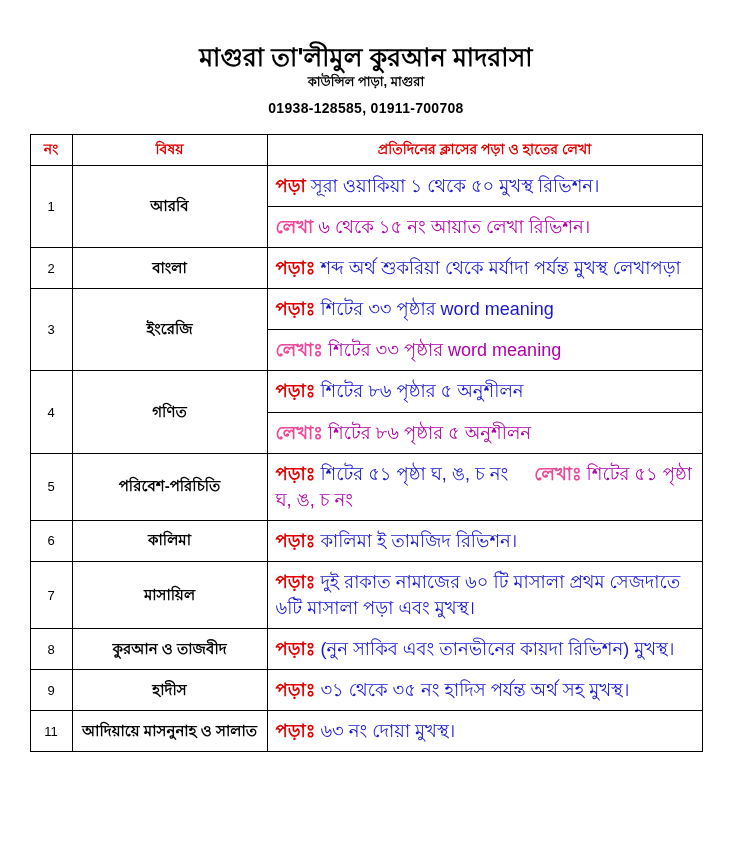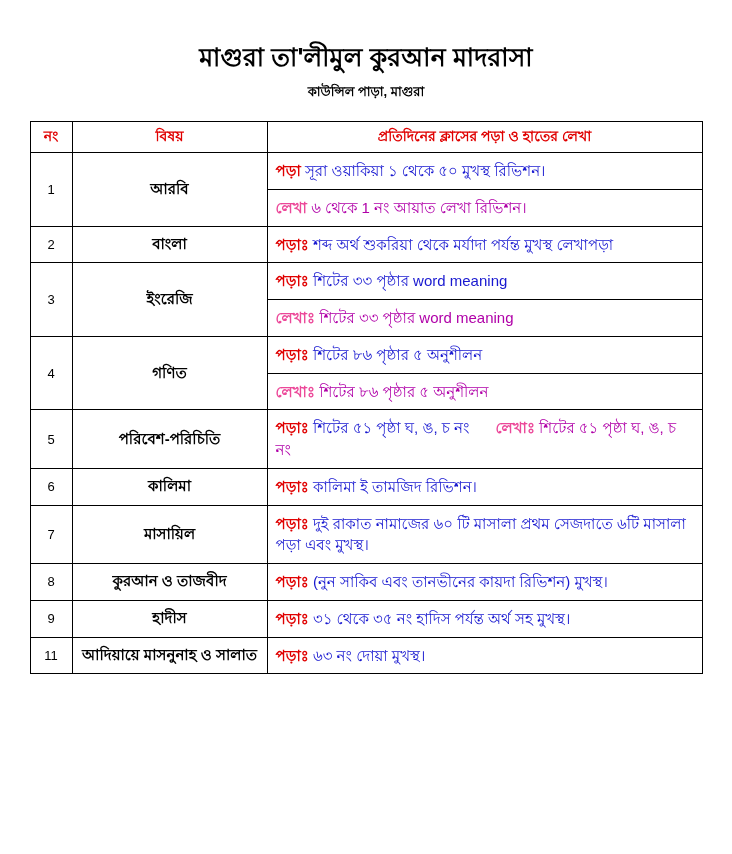--- a/index.html
+++ b/index.html
@@ -27,21 +27,20 @@
   }
   .madrasa-title {
     font-size: 25px;
     font-weight: bold;
     letter-spacing: 0.2px;
     line-height: 1.2;
   }
   .address {
     font-size: 13px;
     font-weight: bold;
-    margin-top: 10px;
   }
   .phones {
     font-size: 14px;
     font-weight: bold;
     margin-top: 7px;
     letter-spacing: 0.3px;
   }
   .class-line {
     margin-top: 13px;
     font-size: 18px;
@@ -95,21 +94,21 @@
   }
   .cell-sub {
     text-align: center;
     font-size: 15px;
     font-weight: bold;
     padding: 6px 4px;
   }
   .task-line {
     border-top: 1px solid #000000;
     padding: 7px 6px 7px 8px;
-    font-size: 15px;
+    font-size: 18px;
     line-height: 1.45;
   }
   .task-line:first-child {
     border-top: none;
   }
   .lbl-read {
     color: #e00000;
     font-weight: bold;
   }
   .lbl-write {
@@ -132,20 +131,21 @@
   }
 </style>
 </head>
 <body>
 
 <div class="page">
 
   <div class="header">
     <div class="madrasa-title">মাগুরা তা'লীমুল কুরআন মাদরাসা</div>
     <div class="address">কাউন্সিল পাড়া, মাগুরা</div>
+    <div class="phones">01938-128585, 01911-700708</div>
   </div>
 
   <table class="routine">
     <colgroup>
       <col class="col-no">
       <col class="col-sub">
       <col class="col-task">
     </colgroup>
     <thead>
       <tr>
@@ -154,21 +154,21 @@
         <th>প্রতিদিনের ক্লাসের পড়া ও হাতের লেখা</th>
       </tr>
     </thead>
     <tbody id="routine-body">
         <tr>
           <td class="cell-no">1</td>
           <td class="cell-sub">আরবি</td>
           <td>
             <div class="task-cell-inner">
               <div class="task-line"><span class="lbl-read">পড়া</span> <span class="txt-read">সূরা ওয়াকিয়া ১ থেকে ৫০ মুখস্থ রিভিশন।</span></div>
-              <div class="task-line"><span class="lbl-write">লেখা</span> <span class="txt-write">৬ থেকে 1 নং আয়াত লেখা রিভিশন।</span></div>
+              <div class="task-line"><span class="lbl-write">লেখা</span> <span class="txt-write">৬ থেকে ১৫ নং আয়াত লেখা রিভিশন।</span></div>
             </div>
           </td>
         </tr>
         <tr>
           <td class="cell-no">2</td>
           <td class="cell-sub">বাংলা</td>
           <td>
             <div class="task-cell-inner">
               <div class="task-line"><span class="lbl-read">পড়াঃ</span> <span class="txt-read">শব্দ অর্থ শুকরিয়া থেকে মর্যাদা পর্যন্ত মুখস্থ লেখাপড়া</span></div>
             </div>

